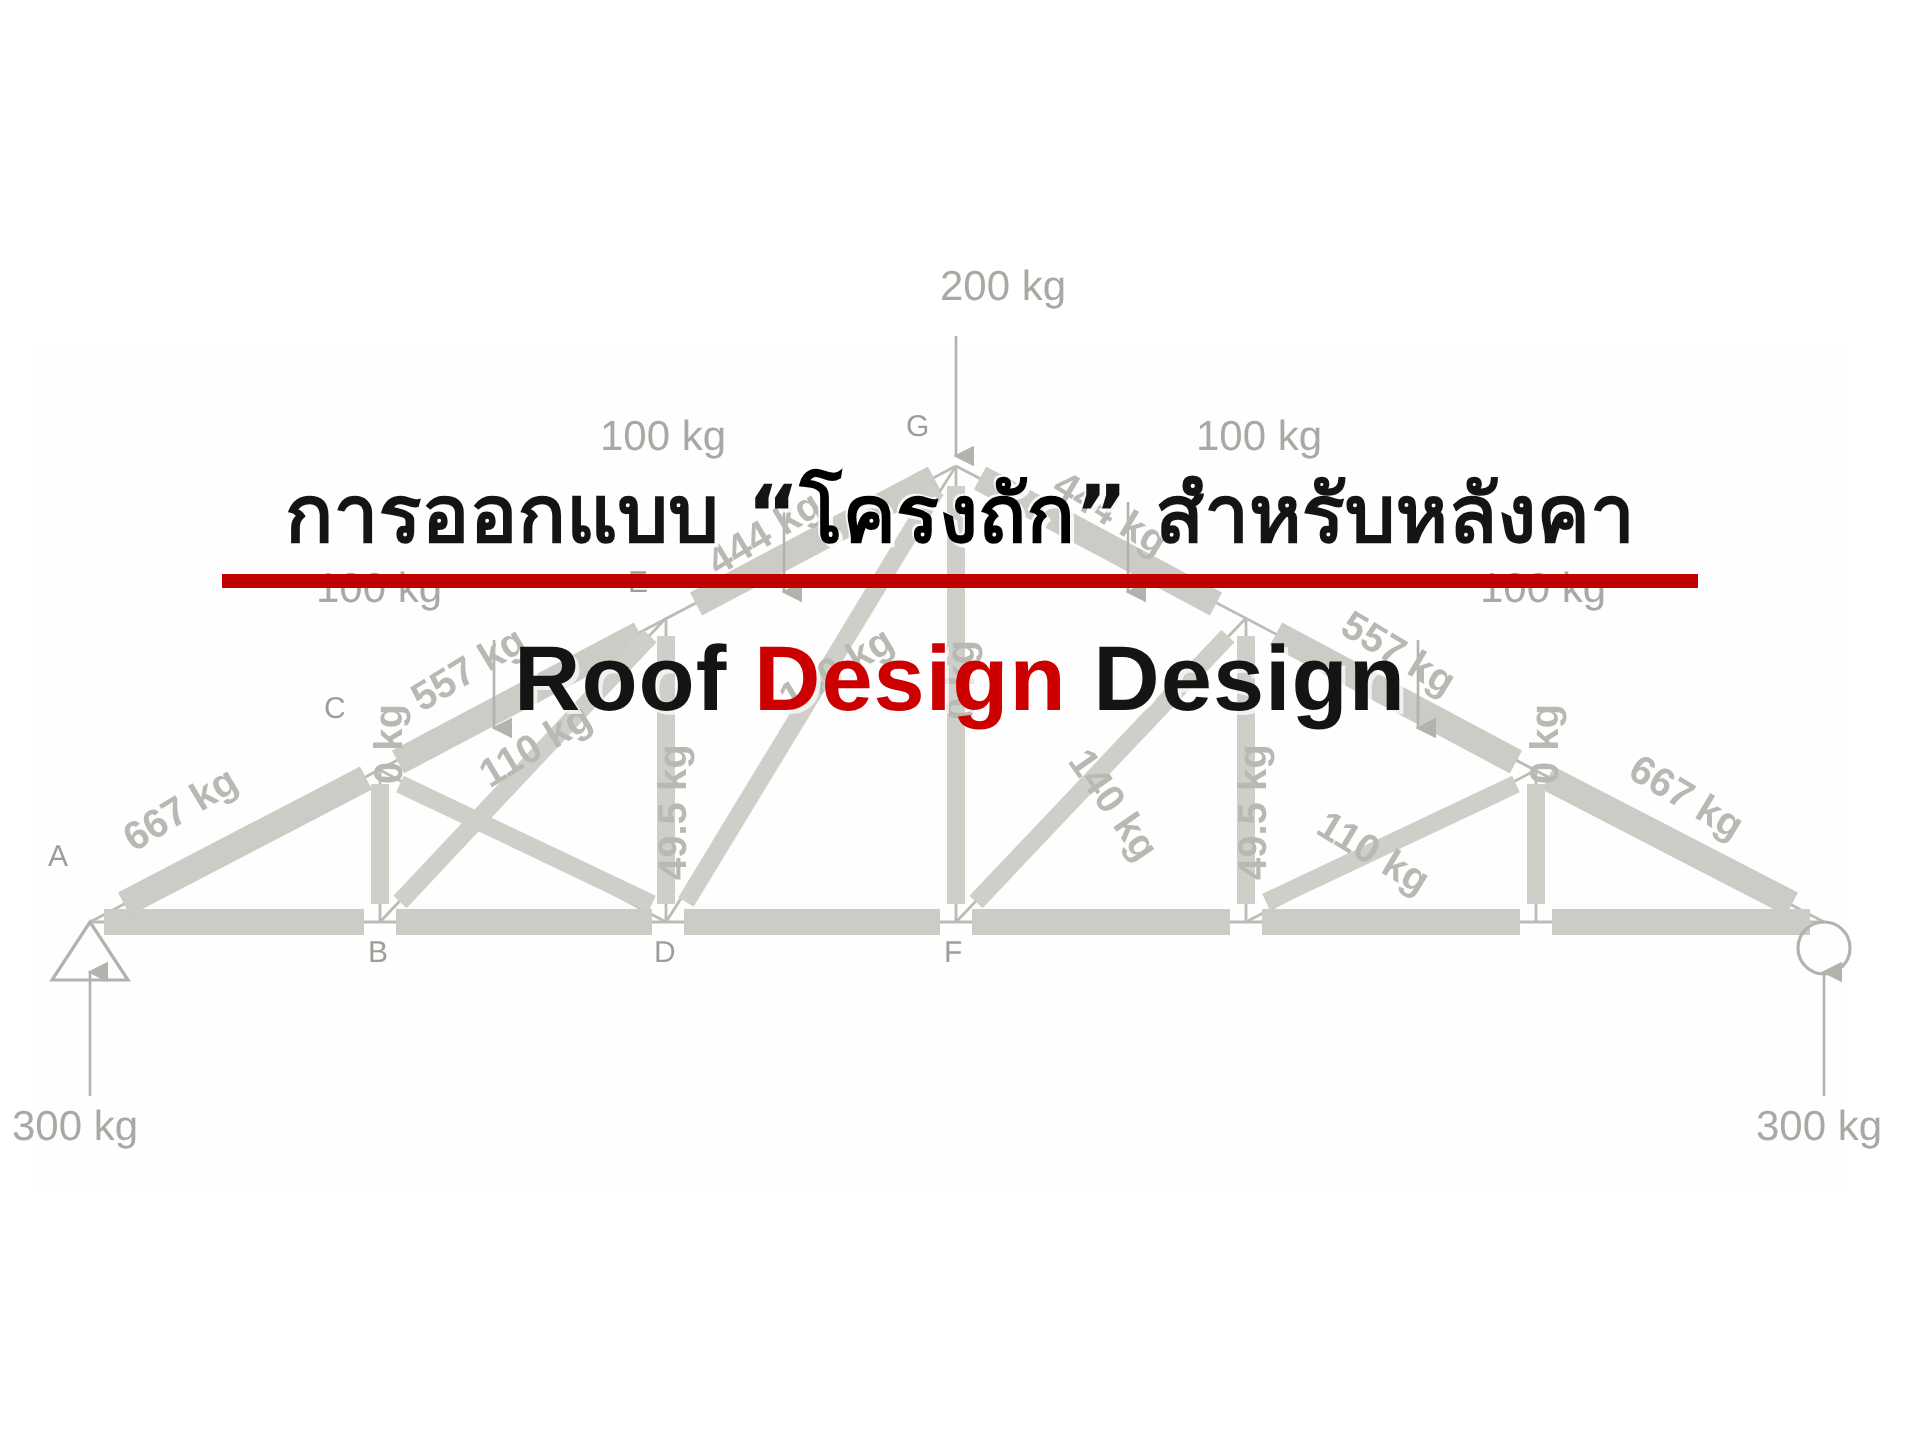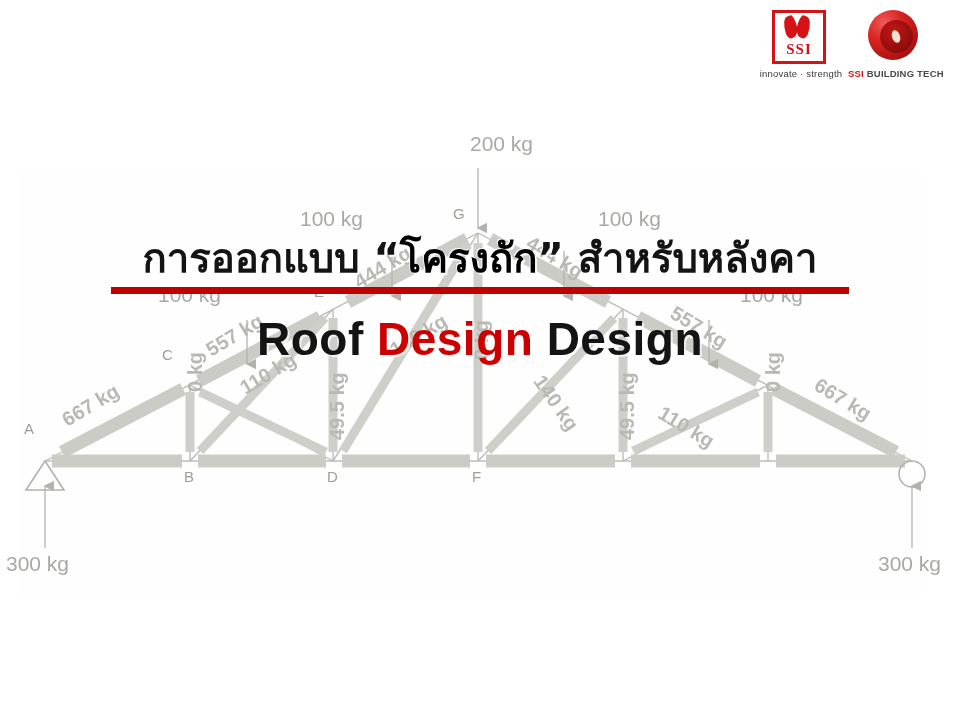--- a/index.html
+++ b/index.html
@@ -176,37 +176,20 @@
     font-family: "Liberation Sans", sans-serif;
     text-shadow: 2px 2px 0 rgba(255,255,255,0.7);
   }
   #title-en .hl { color: #cc0000; }
 </style>
 </head>
 <body>
 
 <div id="slide">
 
-  <div id="logo-bar">
-    <div class="ssi-mark">
-      <div class="ssi-leaf-wrap">
-        <div class="ssi-leaf l1"></div>
-        <div class="ssi-leaf l2"></div>
-      </div>
-      <div class="ssi-word">SSI</div>
-    </div>
-    <div class="ssi-tag">innovate · strength</div>
-
-    <div class="bt-mark">
-      <div class="bt-coil"></div>
-      <div class="bt-coil2"></div>
-      <div class="bt-hole"></div>
-    </div>
-    <div class="bt-tag"><span class="red">SSI</span><span> BUILDING TECH</span></div>
-  </div>
 
   <div id="diagram-card"></div>
 
   <svg id="diagram" viewBox="0 0 960 720">
     <defs>
       <marker id="ah-down" markerWidth="8" markerHeight="8" refX="4" refY="7" orient="auto">
         <path d="M0,0 L8,0 L4,8 z" fill="#b3b3ae"></path>
       </marker>
       <marker id="ah-up" markerWidth="8" markerHeight="8" refX="4" refY="1" orient="auto">
         <path d="M0,8 L8,8 L4,0 z" fill="#b3b3ae"></path>

